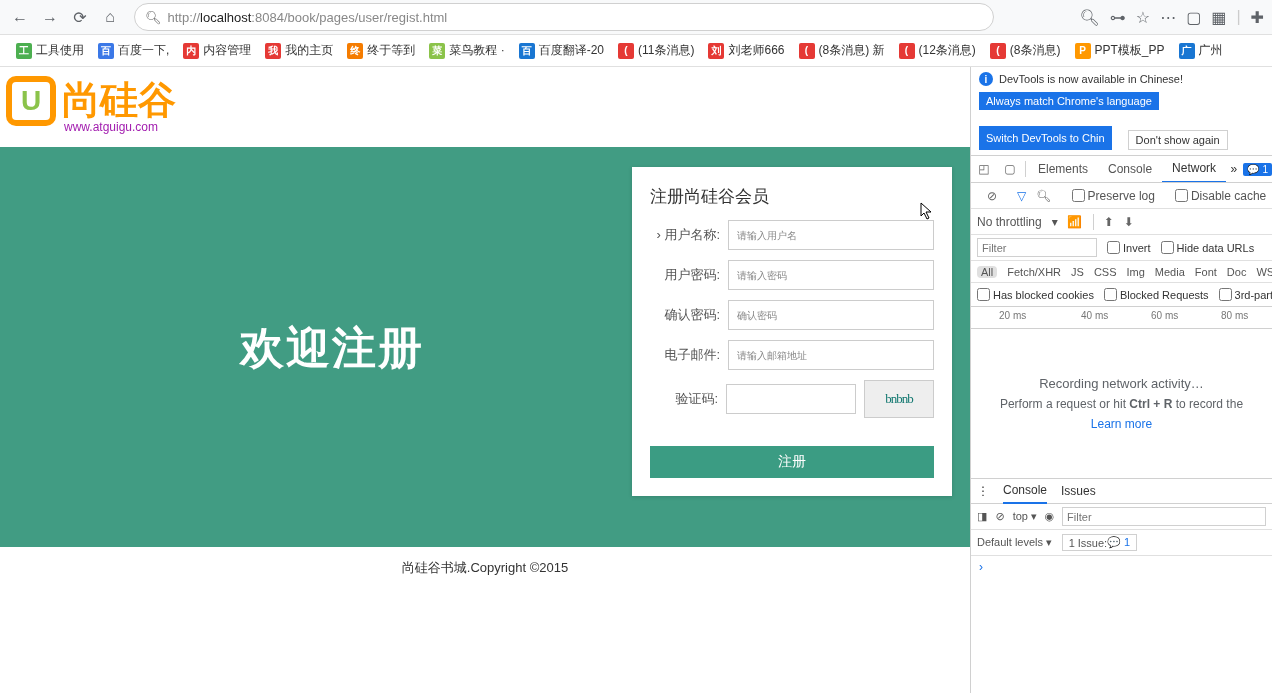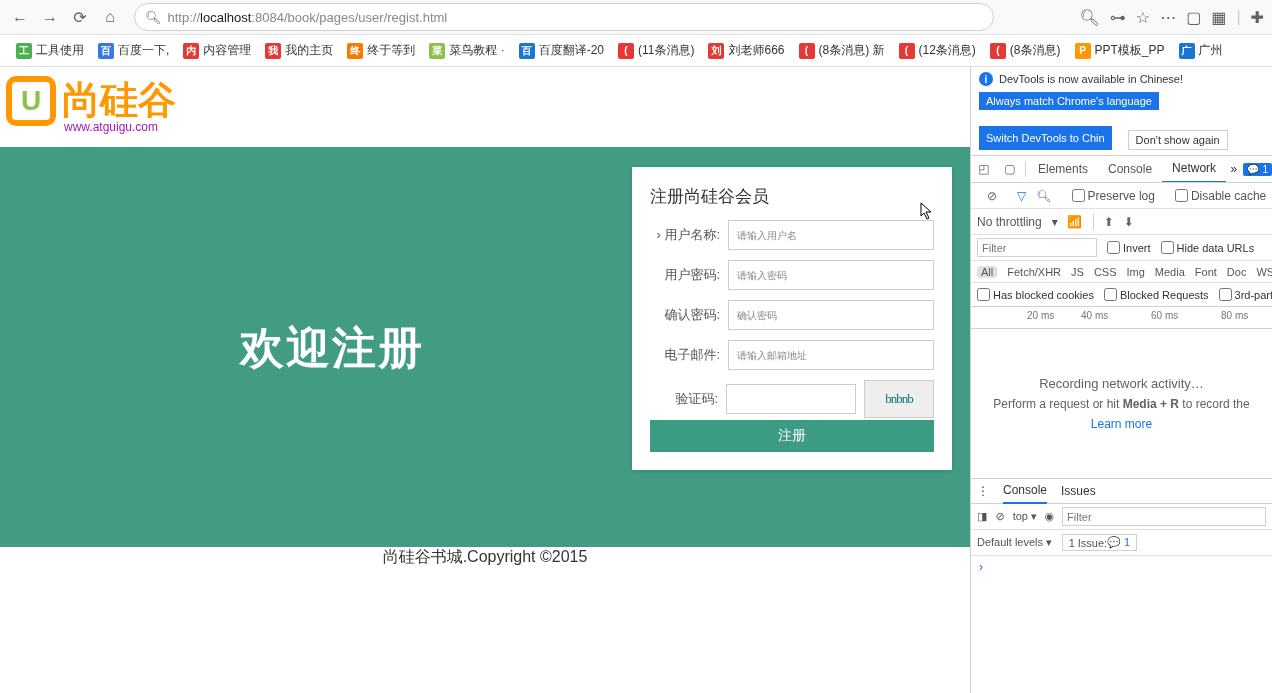--- a/index.html
+++ b/index.html
@@ -30,26 +30,26 @@
     
     .green-band { background: #419c83; height: 400px; position: relative; }
     .welcome { position: absolute; left: 240px; top: 140px; color: #fff; font-size: 44px; font-weight: 700; letter-spacing: 2px; margin-top: 32px; }
     
     .reg-card { position: absolute; right: 18px; top: 20px; width: 320px; background: #fff; padding: 18px 18px 18px 18px; box-shadow: 0 1px 4px rgba(0,0,0,.15); }
     .reg-title { font-size: 17px; color: #333; margin-bottom: 12px; font-weight: 500; }
     .form-row { display: flex; align-items: center; margin-bottom: 10px; font-size: 13px; color: #555; gap: 8px; }
     .form-label { width: 70px; text-align: right; white-space: nowrap; }
     .form-row input[type=text], .form-row input[type=password] { flex: 1; height: 30px; border: 1px solid #ccc; padding: 0 8px; font-size: 10px; outline: none; }
     .form-row input::placeholder { color: #888; }
-    .captcha-row { display: flex; align-items: center; margin-bottom: 2px; gap: 8px; }
+    .captcha-row { display: flex; align-items: center; margin-bottom: 28px; gap: 8px; }
     .captcha-row input { width: 130px; height: 30px; border: 1px solid #ccc; padding: 0 8px; font-size: 13px; }
     .captcha-img { width: 72px; height: 38px; background: #eee; display: flex; align-items: center; justify-content: center; font-size: 13px; color: #0f766e; letter-spacing: -1px; border: 1px solid #ccc; font-family: serif; }
     .submit-btn { width: 100%; height: 32px; background: #3b9c83; color: #fff; border: none; font-size: 14px; cursor: pointer; }
     
-    .footer { text-align: center; padding: 0; font-size: 16px; color: #333; }
+    .footer { text-align: center; padding: 12px; font-size: 13px; color: #333; }
     
     
     .devtools { position: absolute; right: 0; top: 67px; width: 302px; height: calc(693px - 67px); background: #fff; border-left: 1px solid #d0d0d0; font-size: 12px; color: #333; display: flex; flex-direction: column; }
     
     .dt-banner { padding: 5px 8px; background: #fff; font-size: 11px; border-bottom: 1px solid #d0d0d0; }
     .dt-banner-msg { display: flex; align-items: center; gap: 6px; margin-bottom: 6px; }
     .dt-banner-msg .info-icon { width: 14px; height: 14px; background: #1a73e8; color: #fff; border-radius: 50%; display: inline-flex; align-items: center; justify-content: center; font-size: 10px; font-weight: bold; }
     .dt-banner-btns { display: flex; gap: 16px; flex-wrap: wrap; }
     .dt-banner-btn { background: #1a73e8; color: #fff; border: none; padding: 3px 7px; font-size: 11px; cursor: pointer; }
     .dt-banner-btn.secondary { background: #fff; color: #333; border: 1px solid #d0d0d0; margin-top: 4px; }
@@ -310,30 +310,30 @@
         <input type="checkbox" style="">
         <span>Blocked Requests</span>
       </label>
     <label class="chk">
         <input type="checkbox" style="">
         <span>3rd-party r</span>
       </label>
   </div>
 
   <div class="dt-timeline">
-    <span class="tl-mark" style="left:56px;">20 ms</span>
+    <span class="tl-mark" style="left:28px;">20 ms</span>
     <span class="tl-mark" style="left:110px;">40 ms</span>
     <span class="tl-mark" style="left:180px;">60 ms</span>
     <span class="tl-mark" style="left:250px;">80 ms</span>
   </div>
 
   <div class="dt-empty">
     <div>Recording network activity…</div>
     <div class="hint">
-      <span>Perform a request or hit </span><b>Media + R</b><span> to record the</span>
+      <span>Perform a request or hit </span><b>Ctrl + R</b><span> to record the</span>
     </div>
     <a href="#">Learn more</a>
   </div>
 
   <div class="dt-console-tabs">
     <span>⋮</span>
     <span class="ctab active">Console</span>
     <span class="ctab">Issues</span>
   </div>
 

